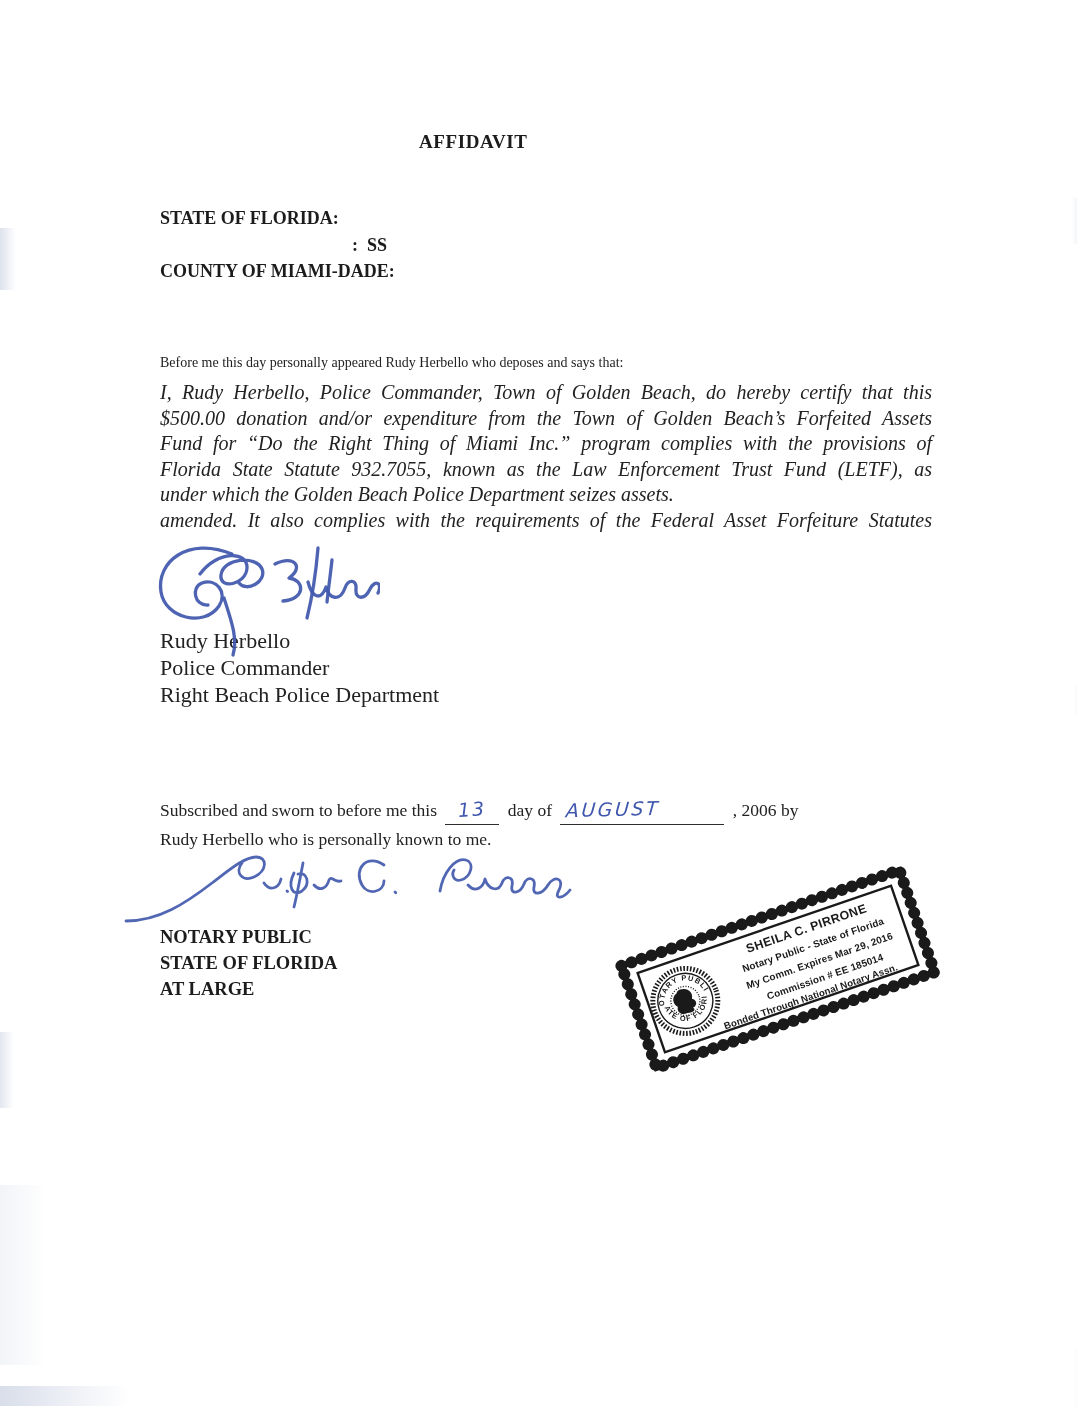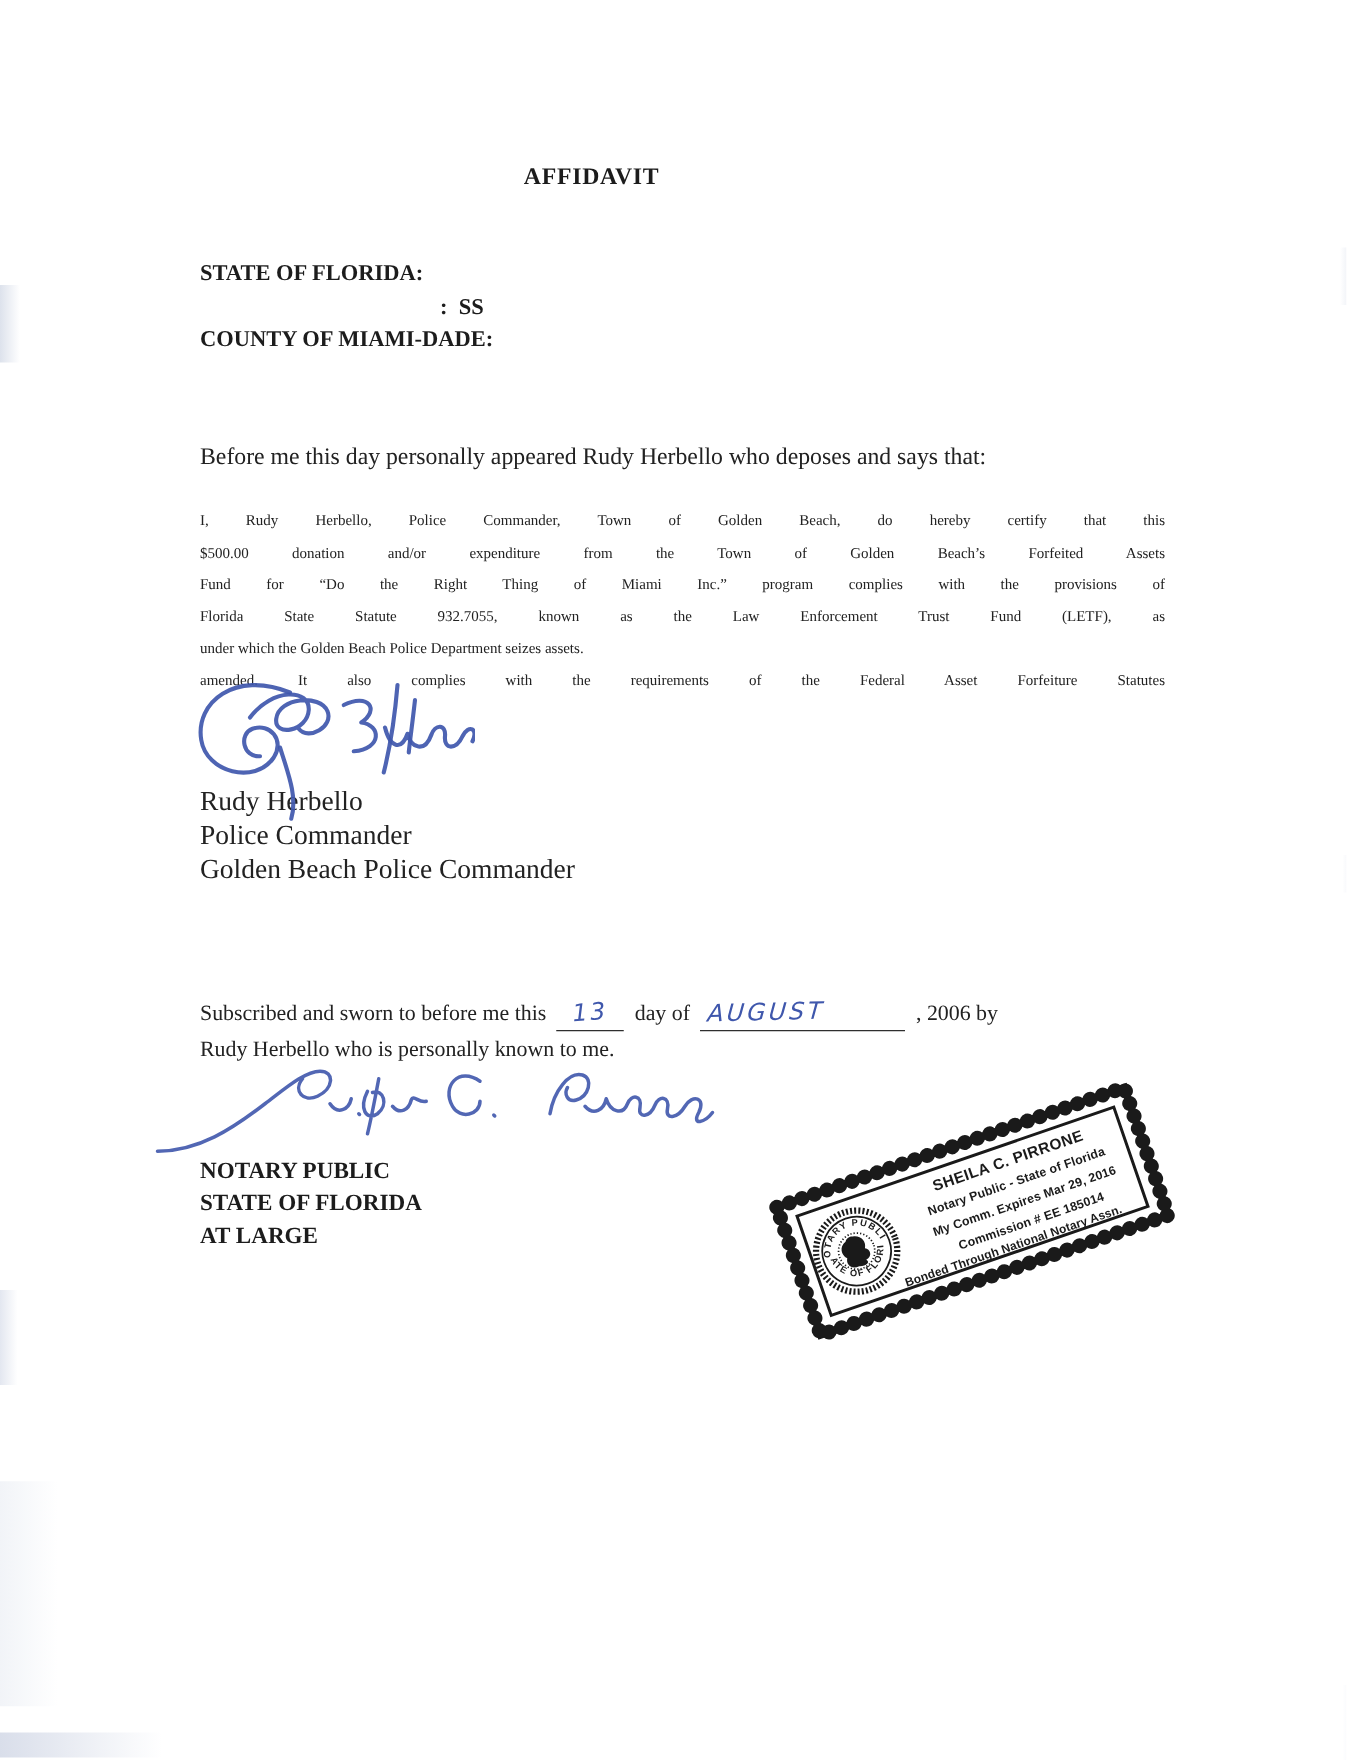--- a/index.html
+++ b/index.html
@@ -11,22 +11,22 @@
   .page{
     position:relative;width:1077px;height:1408px;background:#ffffff;overflow:hidden;
     font-family:"Liberation Serif",serif;color:var(--text-black);
   }
   .doc-title{
     position:absolute;left:419px;top:131px;margin:0;
     font-size:19px;font-weight:bold;letter-spacing:.6px;color:#1c1c1c;
   }
   .venue{position:absolute;left:160px;top:205px;font-weight:bold;font-size:18px;line-height:26.5px;color:#1c1c1c;}
   .venue-ss{white-space:pre;padding-left:192px;}
-  .intro{position:absolute;left:160px;top:355px;margin:0;font-size:19px;white-space:nowrap;}
-  .cert{position:absolute;left:160px;top:404px;width:772px;font-size:12px;}
+  .intro{position:absolute;left:160px;top:355px;margin:0;font-size:14px;white-space:nowrap;}
+  .cert{position:absolute;left:160px;top:380px;width:772px;font-size:20px;font-style:italic;}
   .jline{text-align:justify;text-align-last:justify;line-height:25.6px;height:25.6px;overflow:visible;white-space:normal;}
   .jline-last{text-align-last:left;}
   .sig-svg{position:absolute;z-index:3;}
   .sig-svg path{fill:none;stroke:var(--ink-blue);stroke-linecap:round;stroke-linejoin:round;}
   #signer-sig{left:148px;top:538px;width:232px;height:122px;}
   #signer-sig path{stroke-width:3.3;opacity:.92;}
   #notary-sig{left:124px;top:845px;width:448px;height:102px;}
   #notary-sig path{stroke-width:2.8;opacity:.9;}
   .signer-block{position:absolute;left:160px;top:627px;font-size:22px;line-height:27.2px;}
   .jurat{position:absolute;left:160px;top:796px;font-size:17.5px;line-height:28px;width:820px;}
@@ -86,21 +86,21 @@
     <path d="M 76,60 C 83,82 90,100 85,117"></path>
     <path d="M 127,26 C 147,16 156,30 141,40 C 157,42 158,61 135,63"></path>
     <path d="M 170,10 C 168,34 164,60 159,80"></path>
     <path d="M 184,22 C 182,40 180,54 179,64"></path>
     <path d="M 194,44 C 198,60 207,63 212,49 C 215,61 226,64 231,50 C 234,41 243,41 242,51 C 241,62 251,62 256,51 C 261,41 269,45 264,55" transform="translate(-34,0)"></path>
   </svg>
 
   <div class="signer-block">
     <div>Rudy Herbello</div>
     <div>Police Commander</div>
-    <div>Golden Beach Police Commander</div>
+    <div>Right Beach Police Department</div>
   </div>
 
   <div class="jurat">
     <div>
       <span>Subscribed and sworn to before me this</span>
       <span class="slot slot-day"><span class="hand hand-day">13</span></span>
       <span>day of</span>
       <span class="slot slot-month"><span class="hand hand-month">AUGUST</span></span>
       <span>, 2006 by</span>
     </div>

